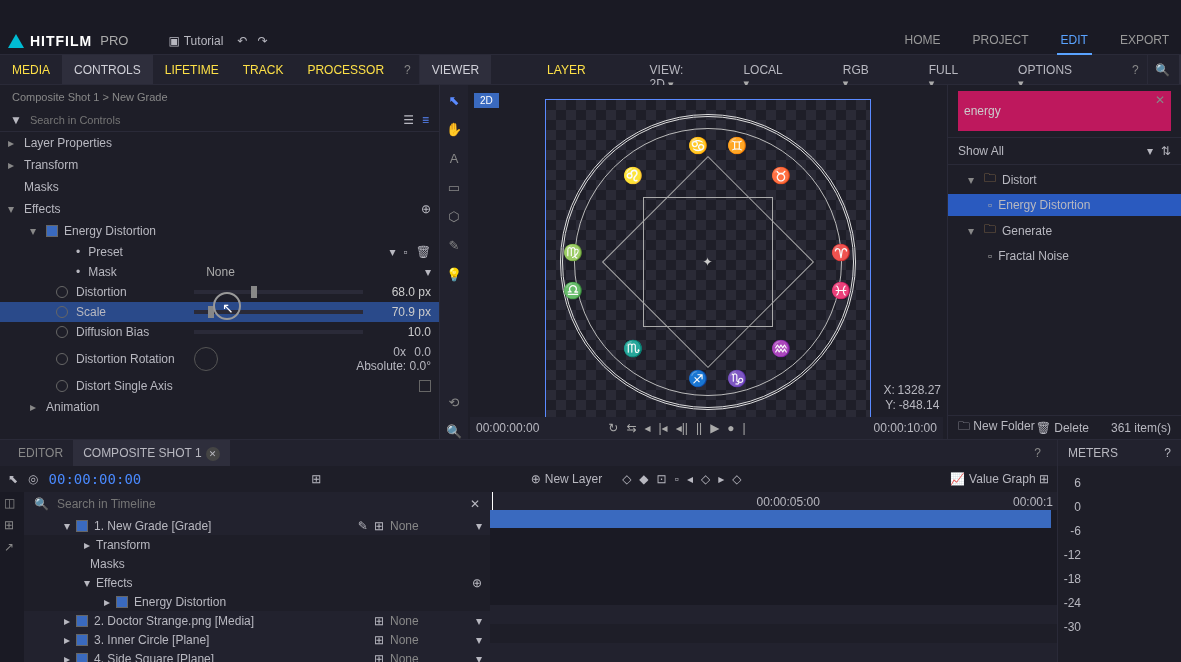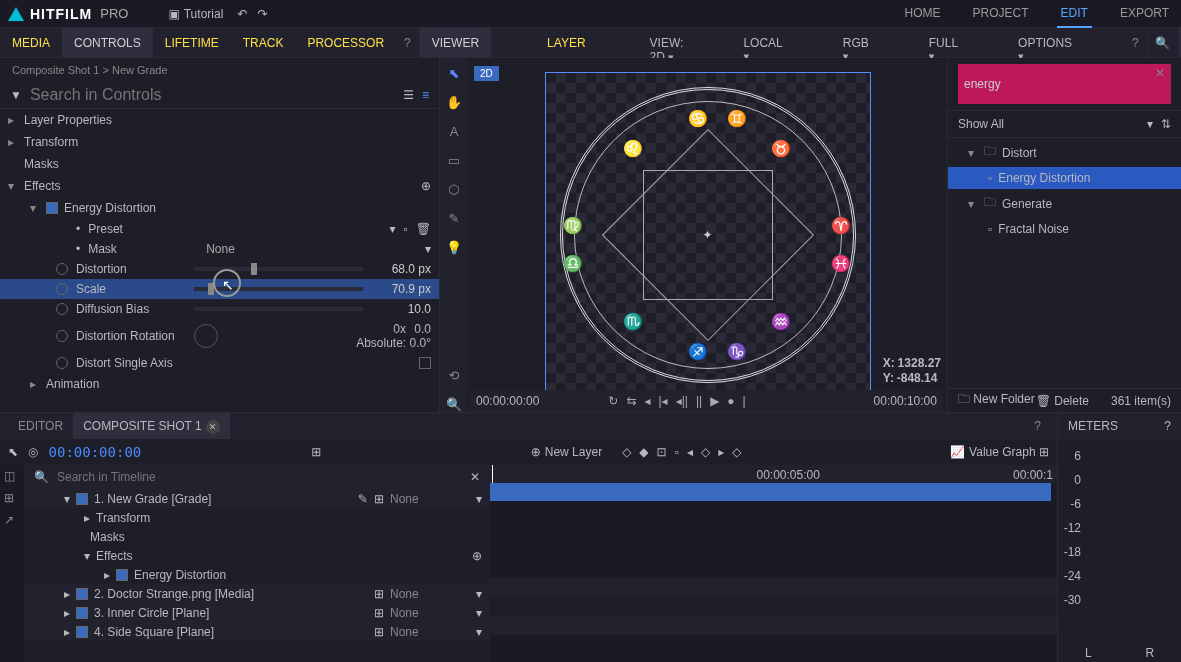--- a/index.html
+++ b/index.html
@@ -1,17 +1,17 @@
 <!DOCTYPE html>
 <html><head>
 <meta charset="utf-8">
 <style>
 * { margin:0; padding:0; box-sizing:border-box; font-family:Arial,sans-serif; font-size:12px; color:#b8b8c0; user-select:none; }
 body { background:#1a1a24; width:1181px; height:662px; overflow:hidden; }
-.topbar { height:28px; background:#1a1a24; display:flex; align-items:center; padding:0 8px; border-bottom:1px solid #2a2a38; }
+.topbar { height:28px; background:#1a1a24; display:flex; align-items:center; padding:0 8px; border-bottom:1px solid #2a2a38;margin-top:27px; }
 .logo { display:flex; align-items:center; gap:6px; }
 .logo-tri { width:0; height:0; border-left:8px solid transparent; border-right:8px solid transparent; border-bottom:14px solid #00bcd4; }
 .logo-txt { color:#fff; font-weight:bold; letter-spacing:1px; font-size:14px; }
 .logo-pro { color:#aaa; font-size:13px; margin-left:2px; }
 .tut { margin-left:40px; display:flex; align-items:center; gap:4px; color:#999; }
 .refr { margin-left:14px; display:flex; gap:10px; color:#777; }
 .mainnav { margin-left:auto; display:flex; gap:24px; }
 .mainnav span { color:#999; cursor:pointer; padding:6px 4px; }
 .mainnav .act { color:#5aa3ff; border-bottom:2px solid #5aa3ff; }
 
@@ -25,21 +25,21 @@
 .help { margin-left:auto; padding:8px; color:#888; }
 .srch-eff { margin-left:auto; padding:8px; color:#888; }
 
 .body { display:flex; height:354px; }
 .col-l { width:440px; background:#1e1e28; display:flex; flex-direction:column; border-right:1px solid #2a2a38; }
 .col-c { width:508px; background:#1e1e28; border-right:1px solid #2a2a38; position:relative; }
 .col-r { flex:1; background:#1e1e28; display:flex; flex-direction:column; }
 
 .crumb { padding:6px 12px; font-size:11px; color:#888; }
 .srchbar { display:flex; align-items:center; padding:4px 10px; gap:8px; border-bottom:1px solid #2a2a38; }
-.srchbar input { flex:1; background:transparent; border:none; outline:none; color:#e5e5e5; font-size:16px; }
+.srchbar input { flex:1; background:transparent; border:none; outline:none; color:#e5e5e5; font-size:11px; }
 
 .treepane { flex:1; overflow-y:auto; position:relative; }
 .treepane::-webkit-scrollbar { width:10px; }
 .treepane::-webkit-scrollbar-thumb { background:#3a3a48; }
 .trow { padding:4px 8px; display:flex; align-items:center; gap:6px; font-size:11px; }
 .tog { width:10px; color:#888; }
 .prop-row { display:flex; align-items:center; padding:3px 8px 3px 56px; gap:8px; font-size:11px; }
 .prop-row.sel { background:#2a4a8a; color:#fff; }
 .kf { width:12px; height:12px; border:1px solid #666; border-radius:50%; }
 .pname { flex:0 0 110px; }
@@ -66,21 +66,21 @@
   linear-gradient(45deg,transparent 75%,#2a2a36 75%),
   linear-gradient(-45deg,transparent 75%,#2a2a36 75%);
   background-size:20px 20px; background-position:0 0,0 10px,10px -10px,-10px 0;
   border:1px solid #5a8aff; position:relative; }
 .zodiac-circle { position:absolute; inset:14px; border:3px double #ddd; border-radius:50%; }
 .zodiac-inner { position:absolute; inset:28px; border:1px solid #bbb; border-radius:50%; }
 .zodiac-sq { position:absolute; top:50%; left:50%; width:130px; height:130px; border:1px solid #aaa; transform:translate(-50%,-50%); }
 .zodiac-dia { position:absolute; top:50%; left:50%; width:150px; height:150px; border:1px solid #aaa; transform:translate(-50%,-50%) rotate(45deg); }
 .zodiac-sym { position:absolute; color:#ccc; font-size:16px; }
 .ctr-mark { position:absolute; top:50%; left:50%; transform:translate(-50%,-50%); color:#ccc; }
-.coord-box { position:absolute; right:6px; bottom:26px; font-size:10px; color:#aaa; text-align:left; line-height:14px;font-weight:bold; }
+.coord-box { position:absolute; right:6px; bottom:26px; font-size:10px; color:#aaa; text-align:center; line-height:14px; }
 .zoom { position:absolute; right:6px; bottom:4px; font-size:11px; color:#ccc; }
 .vbottom { position:absolute; left:30px; right:4px; bottom:0; height:22px; display:flex; align-items:center; gap:10px; background:#22222e; padding:0 6px; font-size:10px; }
 .play-ctrl { display:flex; gap:8px; margin-left:auto; margin-right:auto; }
 .play-ctrl span { color:#aaa; cursor:pointer; }
 .vbottom .dur { margin-left:auto; }
 
 .eff-srch { padding:6px 10px; border-bottom:1px solid #2a2a38; position:relative; }
 .eff-srch input { width:100%; background:#be185d; border:none; padding:13px 6px; color:#ccc; outline:none; }
 .eff-srch .clr { position:absolute; right:16px; top:8px; color:#888; }
 .showall { padding:6px 10px; display:flex; align-items:center; border-bottom:1px solid #2a2a38; }

